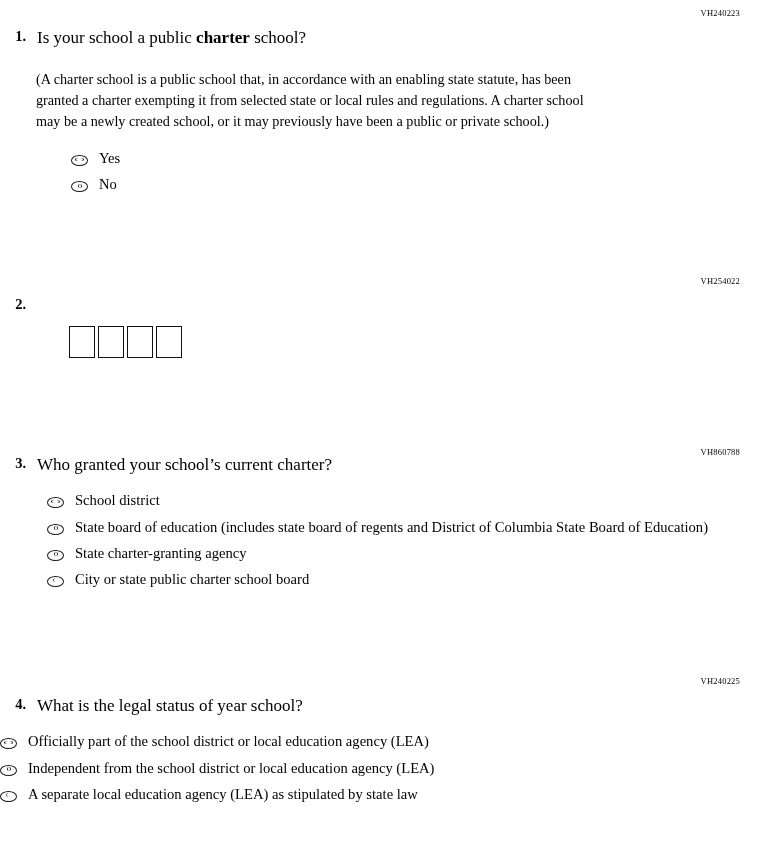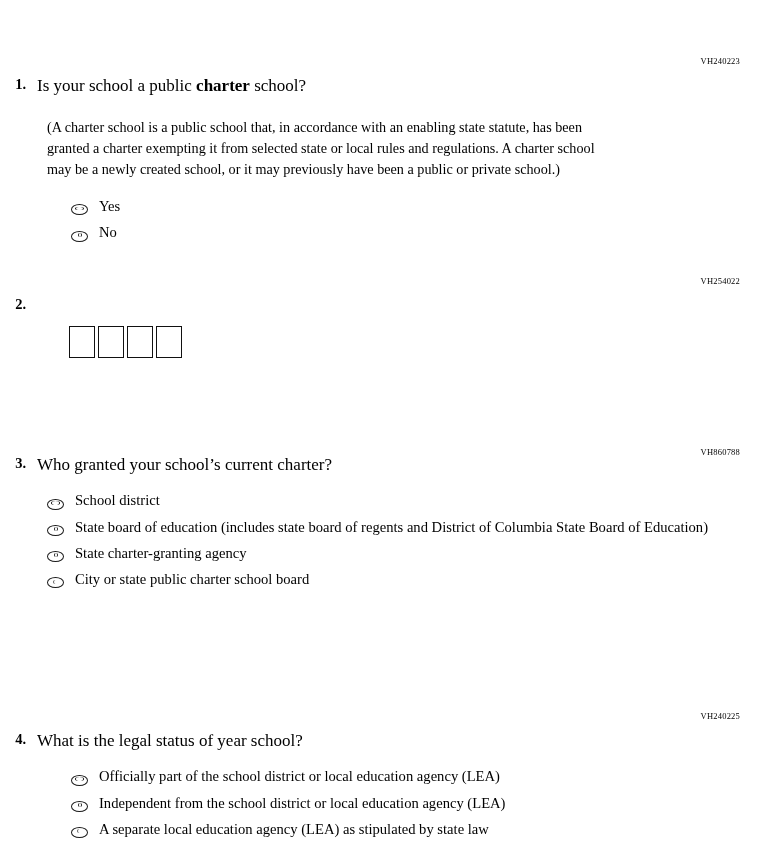--- a/index.html
+++ b/index.html
@@ -53,21 +53,21 @@
     max-width: 660px;
   }
   .qtext b { font-weight: bold; }
   .paren {
     font-size: 14.2px;
     line-height: 1.45;
     width: 552px;
   }
   .opt {
     display: flex;
-    align-items: flex-end;
+    align-items: flex-start;
     margin-bottom: 8px;
   }
   .bubble {
     flex: 0 0 auto;
     width: 15px;
     height: 9px;
     border: 1.3px solid #1a1a1a;
     border-radius: 50%;
     margin-top: 6px;
     position: relative;
@@ -120,27 +120,27 @@
     height: 30px;
     border: 1.6px solid #111;
     background: #fff;
   }
 </style>
 </head>
 <body>
 
 <div class="page">
 
-  <div class="qblock" style="top:8px;margin-top:48px;">
+  <div class="qblock" style="top:8px;">
     <div class="varid" style="top:0px;">VH240223</div>
     <div class="qrow" style="margin-top:20px;">
       <div class="qnum">1.</div>
       <div class="qtext"><span>Is your school a public </span><b>charter</b><span> school?</span></div>
     </div>
-    <div style="margin-top:21px; padding-left:47px;">
+    <div style="margin-top:21px; padding-left:36px;">
       <div class="paren">(A charter school is a public school that, in accordance with an enabling state statute, has been granted a charter exempting it from selected state or local rules and regulations. A charter school may be a newly created school, or it may previously have been a public or private school.)</div>
     </div>
     <div style="margin-top:18px; padding-left:71px;">
       <div class="opt">
         <span class="bubble dotted"></span>
         <span class="optlabel">Yes</span>
       </div>
       <div class="opt">
         <span class="bubble slit"></span>
         <span class="optlabel">No</span>
@@ -182,27 +182,27 @@
         <span class="bubble slit"></span>
         <span class="optlabel">State charter-granting agency</span>
       </div>
       <div class="opt">
         <span class="bubble open"></span>
         <span class="optlabel">City or state public charter school board</span>
       </div>
     </div>
   </div>
 
-  <div class="qblock" style="top:711px;">
+  <div class="qblock" style="top:676px;">
     <div class="varid" style="top:0px;">VH240225</div>
     <div class="qrow" style="margin-top:20px;">
       <div class="qnum">4.</div>
       <div class="qtext">What is the legal status of year school?</div>
     </div>
-    <div style="margin-top:16px; padding-left:71px;">
+    <div style="margin-top:16px; ">
       <div class="opt">
         <span class="bubble dotted"></span>
         <span class="optlabel">Officially part of the school district or local education agency (LEA)</span>
       </div>
       <div class="opt">
         <span class="bubble slit"></span>
         <span class="optlabel">Independent from the school district or local education agency (LEA)</span>
       </div>
       <div class="opt">
         <span class="bubble open"></span>

